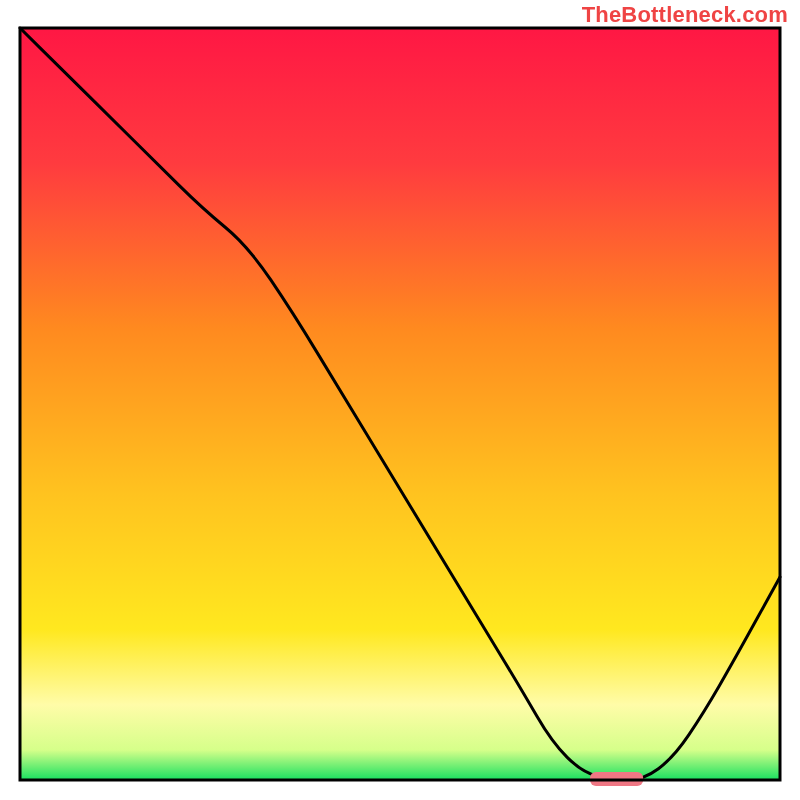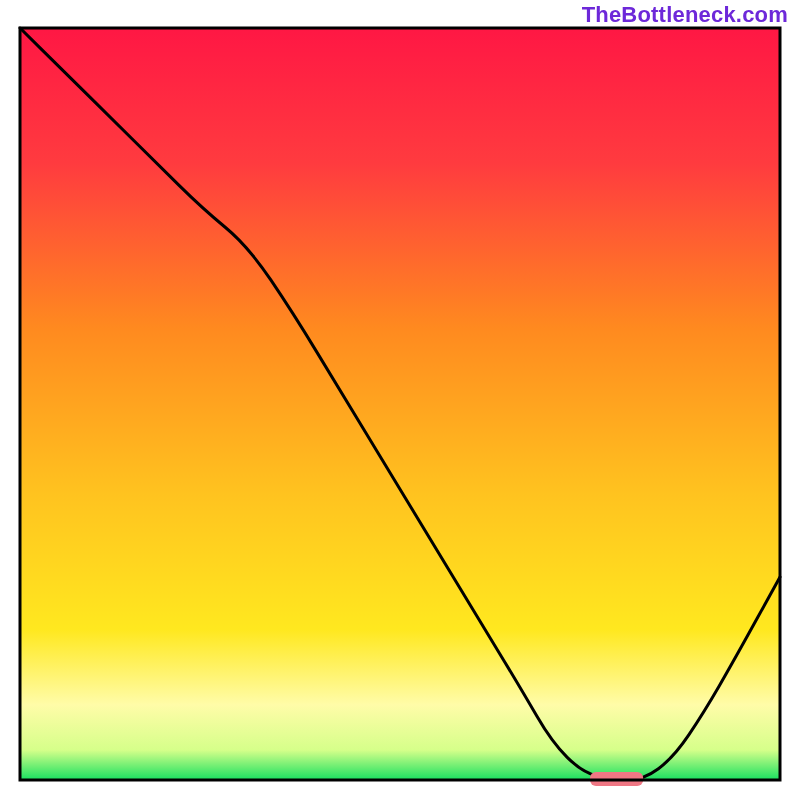--- a/index.html
+++ b/index.html
@@ -14,21 +14,21 @@
     position: relative;
     width: 800px;
     height: 800px;
   }
   .watermark {
     position: absolute;
     top: 2px;
     right: 12px;
     font-size: 22px;
     font-weight: 600;
-    color: #6d28d9;
+    color: #ef4444;
     letter-spacing: 0.2px;
   }
   svg.chart {
     position: absolute;
     left: 0;
     top: 0;
   }
 </style>
 </head>
 <body>

